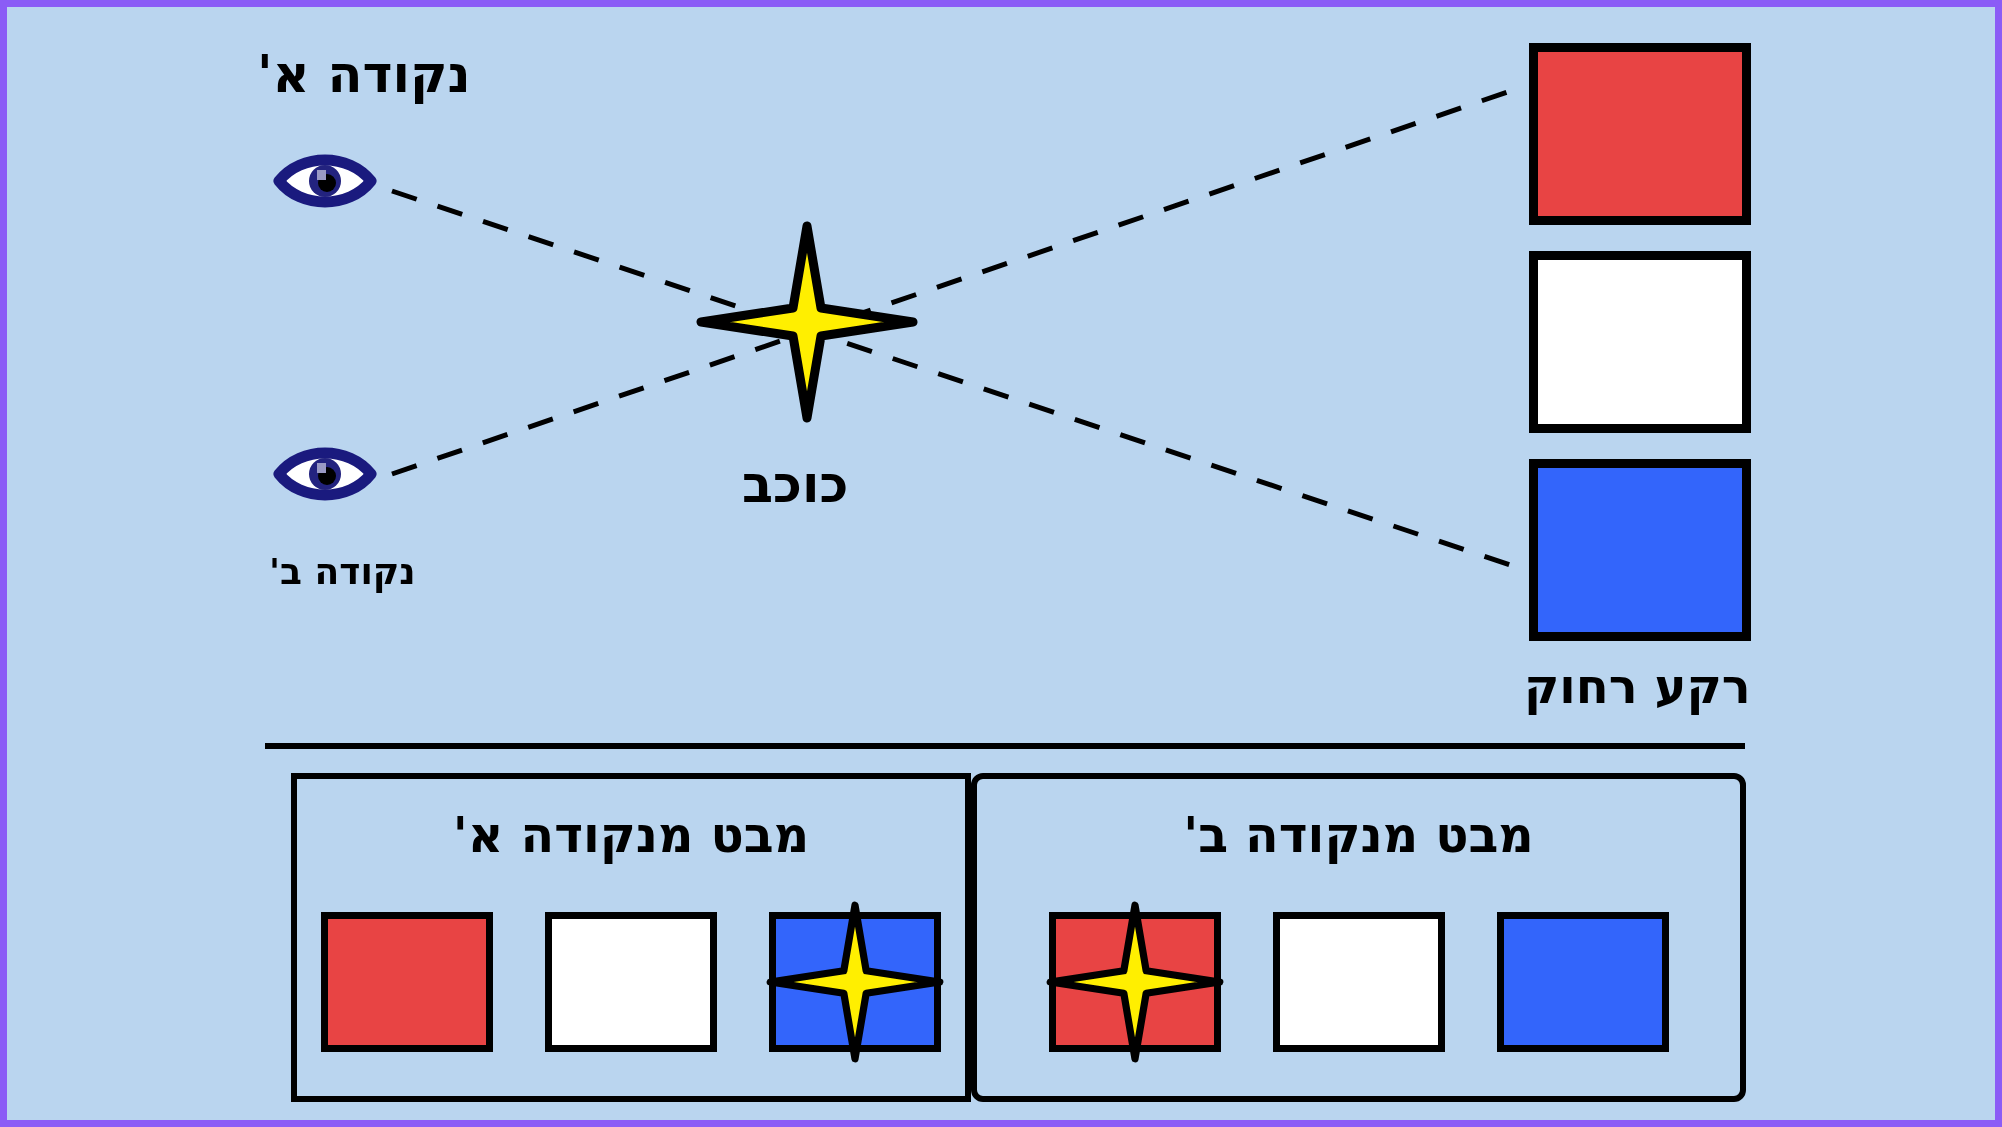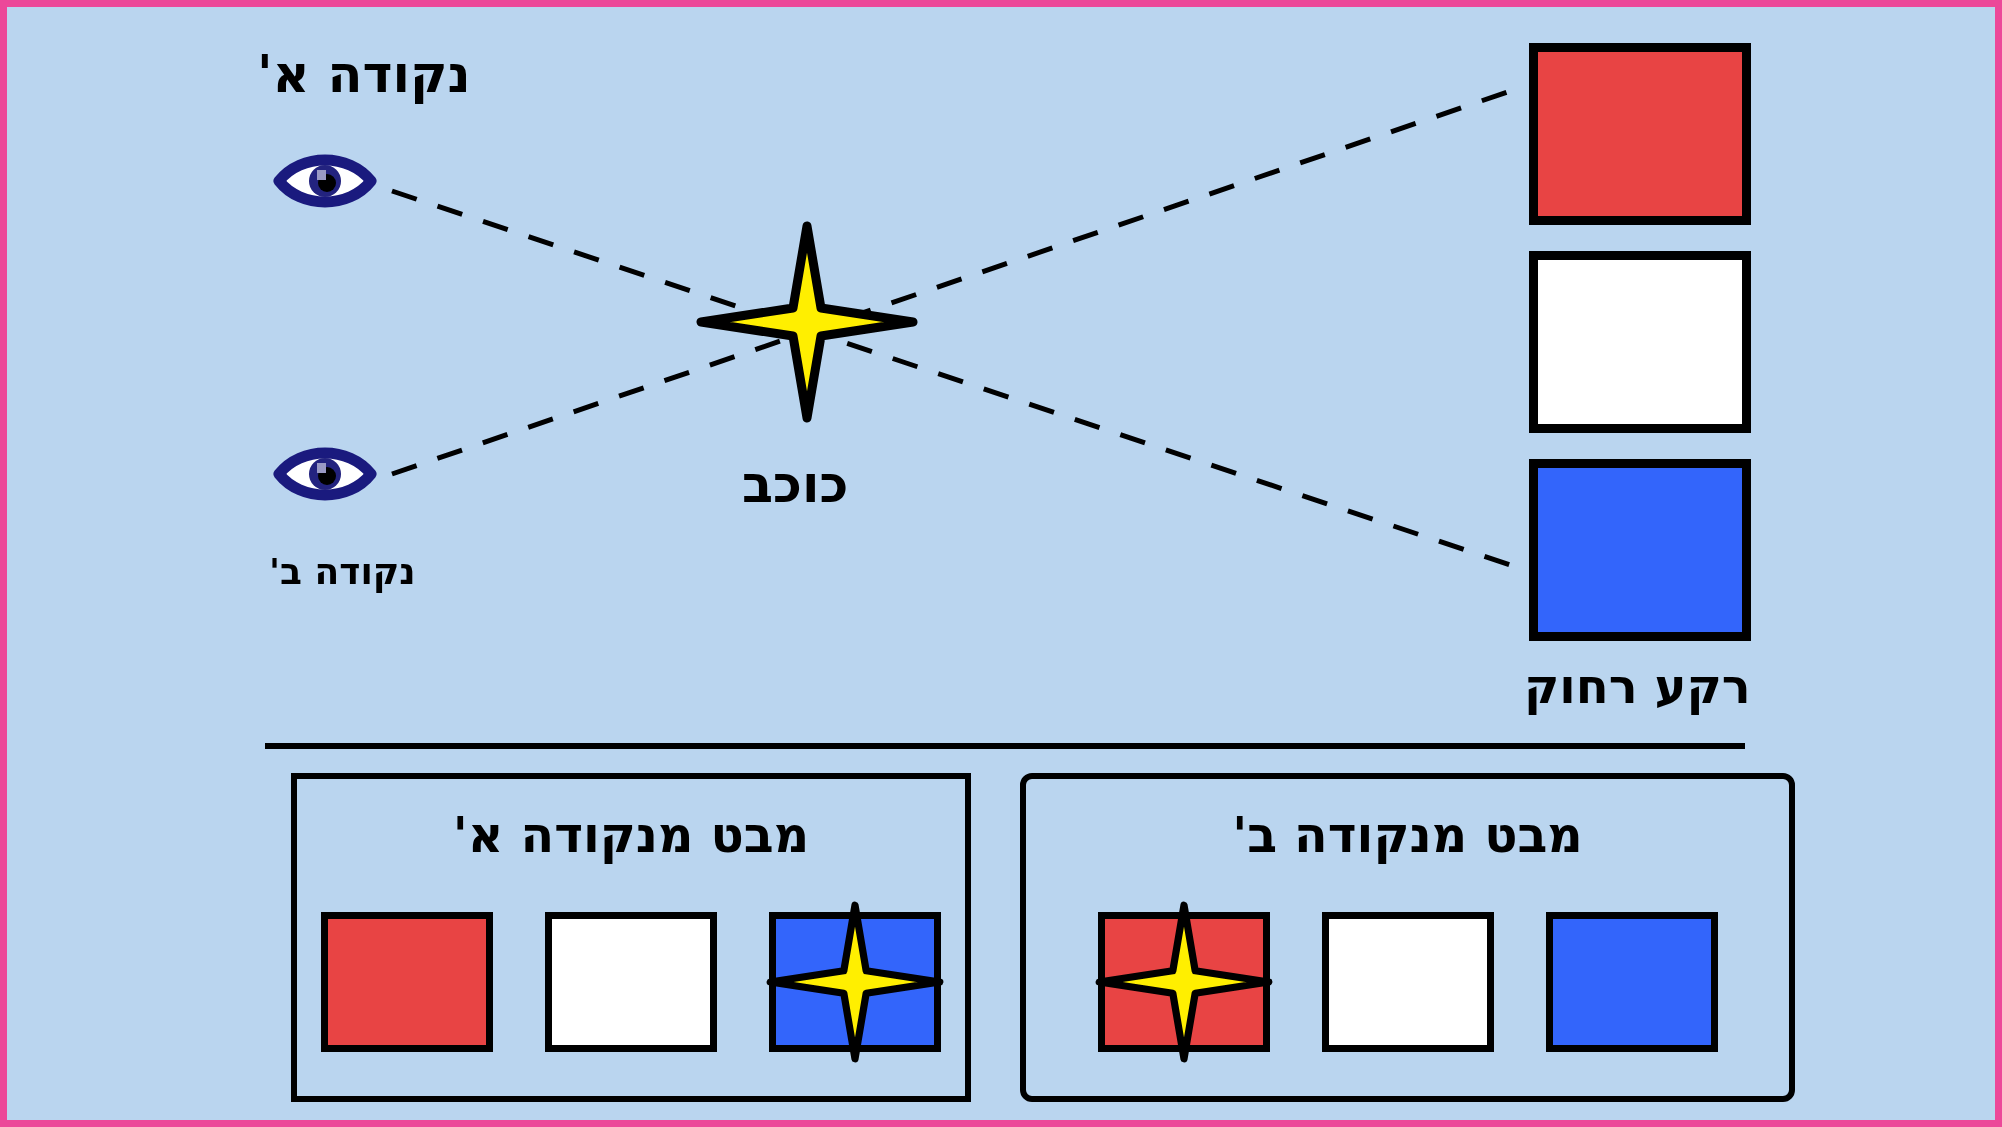--- a/index.html
+++ b/index.html
@@ -7,21 +7,21 @@
     margin: 0;
     padding: 0;
     background: #ffffff;
   }
   #stage {
     position: relative;
     width: 2002px;
     height: 1127px;
     background: #bad5ef;
     box-sizing: border-box;
-    border: 7px solid #ec4899;
+    border: 7px solid #8b5cf6;
     overflow: hidden;
     font-family: "DejaVu Sans", "Liberation Sans", sans-serif;
   }
 
   
   .abs { position: absolute; }
 
   
   .label {
     position: absolute;
@@ -67,21 +67,21 @@
   
   .panel {
     position: absolute;
     top: 766px;
     height: 329px;
     border: 6px solid #000000;
     box-sizing: border-box;
     background: transparent;
   }
   .panel-a { left: 284px;  width: 680px; padding-left: 8px; }
-  .panel-b { left: 1013px; width: 775px; border-radius: 12px; }
+  .panel-b { left: 964px; width: 775px; border-radius: 12px; }
 
   .panel-title {
     position: absolute;
     top: 32px;
     left: 0;
     width: 100%;
     text-align: center;
     font-size: 49px;
     font-weight: 700;
     color: #000;

